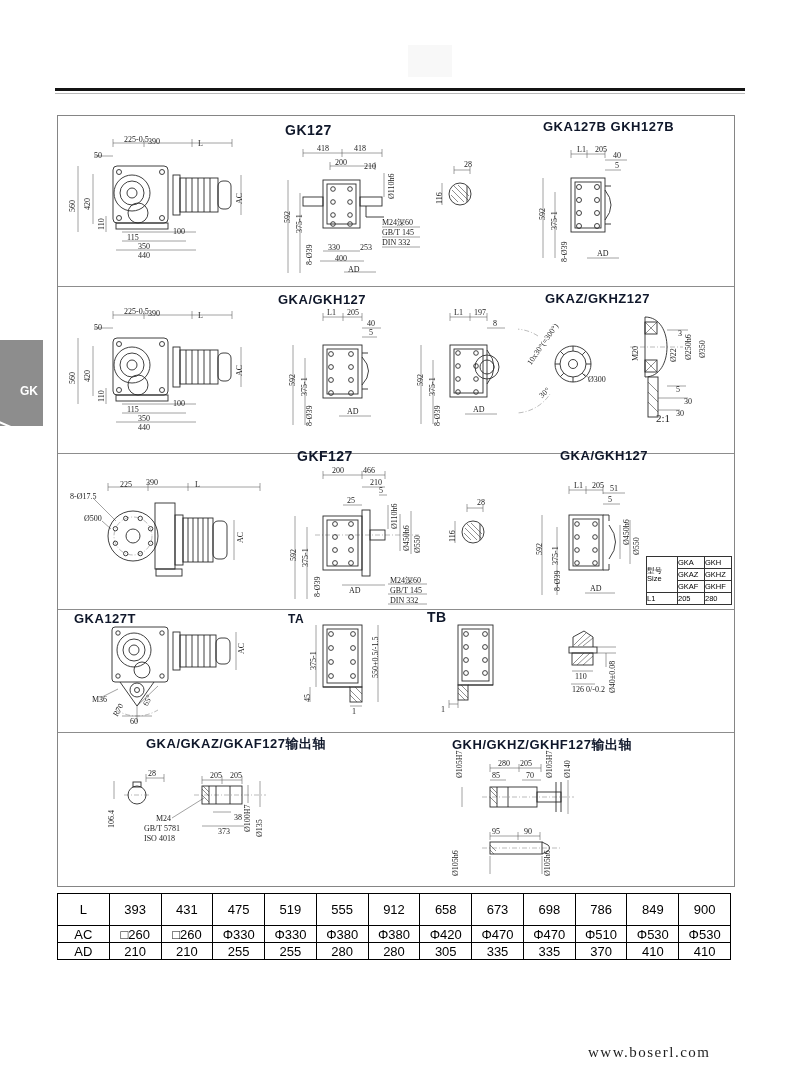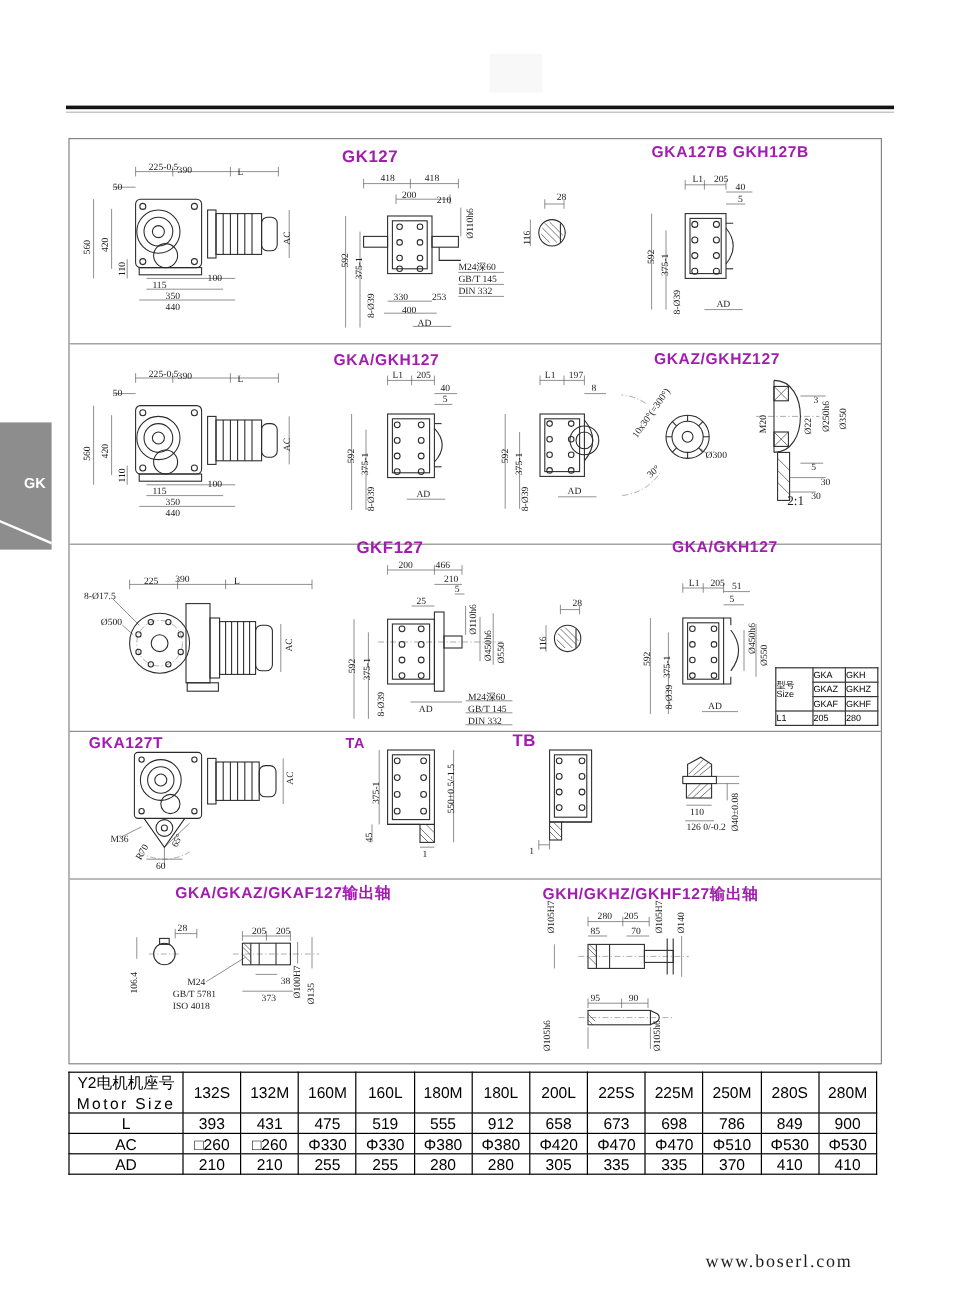--- a/index.html
+++ b/index.html
@@ -3,29 +3,29 @@
 <meta charset="utf-8">
 <style>
   html,body{margin:0;padding:0}
   body{width:800px;height:1092px;position:relative;background:#fff;
        font-family:"Liberation Sans",sans-serif;overflow:hidden}
   .ghost{position:absolute;left:408px;top:45px;width:44px;height:32px;background:#f8f8f8}
   .rule-black{position:absolute;left:55px;top:88px;width:690px;height:3px;background:#141414}
   .rule-gray{position:absolute;left:55px;top:93px;width:690px;height:1px;background:#b9b9b9}
   .mainbox{position:absolute;left:57px;top:115px;width:676px;height:770px;border:1px solid #858585}
   .divider{position:absolute;left:0;width:100%;height:1px;background:#8d8d8d}
-  .tab{position:absolute;left:0;top:352px;width:43px;height:106px;background:#8d8d8d;overflow:hidden}
+  .tab{position:absolute;left:0;top:340px;width:43px;height:86px;background:#8d8d8d;overflow:hidden}
   .tab-label{position:absolute;left:20px;top:44px;color:#fff;font-weight:bold;font-size:12px;
              font-family:"Liberation Sans",sans-serif}
   .tab-stripe{position:absolute;left:-6px;top:92px;width:62px;height:2px;background:#fff;transform:rotate(23deg)}
   .panel{position:absolute}
   .panel svg{position:absolute;left:0;top:0}
   .dim{position:absolute;font-family:"Liberation Serif",serif;font-size:8px;line-height:8px;
        color:#1c1c1c;white-space:nowrap;transform-origin:0 0}
-  .title{position:absolute;font-weight:bold;font-size:13px;color:#a21caf;letter-spacing:.5px;white-space:nowrap}
+  .title{position:absolute;font-weight:bold;font-size:13px;color:#0f172a;letter-spacing:.5px;white-space:nowrap}
   g.s line,g.s rect,g.s circle,g.s path{stroke:#2b2b2b;fill:none;stroke-width:.9}
   g.d line,g.d path{stroke:#555;fill:none;stroke-width:.55}
   g.h line{stroke:#333;stroke-width:.55}
   g.cl line,g.cl path,g.cl circle{stroke:#777;fill:none;stroke-width:.5;stroke-dasharray:5 2 1 2}
   .motor-table{position:absolute;left:57px;top:893px;width:674px;border-collapse:collapse;table-layout:fixed}
   .motor-table td{border:1.4px solid #000;text-align:center;font-size:13px;padding:0;height:16px;color:#000}
   .motor-table tr:first-child td{height:31px}
   .mt-en{letter-spacing:2px;font-size:13px}
   .size-table{position:absolute;left:646px;top:556px;border-collapse:collapse}
   .size-table td{border:1px solid #333;text-align:left;font-size:7.5px;line-height:8px;
@@ -837,38 +837,20 @@
     <span class="dim" style="left: 44px; top: 26px;">85</span>
     <span class="dim" style="left: 78px; top: 26px;">70</span>
     <span class="dim" style="left: 44px; top: 82px;">95</span>
     <span class="dim" style="left: 76px; top: 82px;">90</span>
     <span class="dim" style="left: 4px; top: 130px; transform: rotate(-90deg);">Ø105h6</span>
     <span class="dim" style="left: 96px; top: 130px; transform: rotate(-90deg);">Ø105h6</span>
   </div>
 
 <table class="motor-table" id="motorTable">
     <tbody>
-      <tr>
-        <td style="width: 94px;">
-          <div>Y2电机机座号</div>
-          <div class="mt-en">Motor Size</div>
-        </td>
-        <td>132S</td>
-        <td>132M</td>
-        <td>160M</td>
-        <td>160L</td>
-        <td>180M</td>
-        <td>180L</td>
-        <td>200L</td>
-        <td>225S</td>
-        <td>225M</td>
-        <td>250M</td>
-        <td>280S</td>
-        <td>280M</td>
-      </tr>
       <tr>
         <td>L</td>
         <td>393</td>
         <td>431</td>
         <td>475</td>
         <td>519</td>
         <td>555</td>
         <td>912</td>
         <td>658</td>
         <td>673</td>

